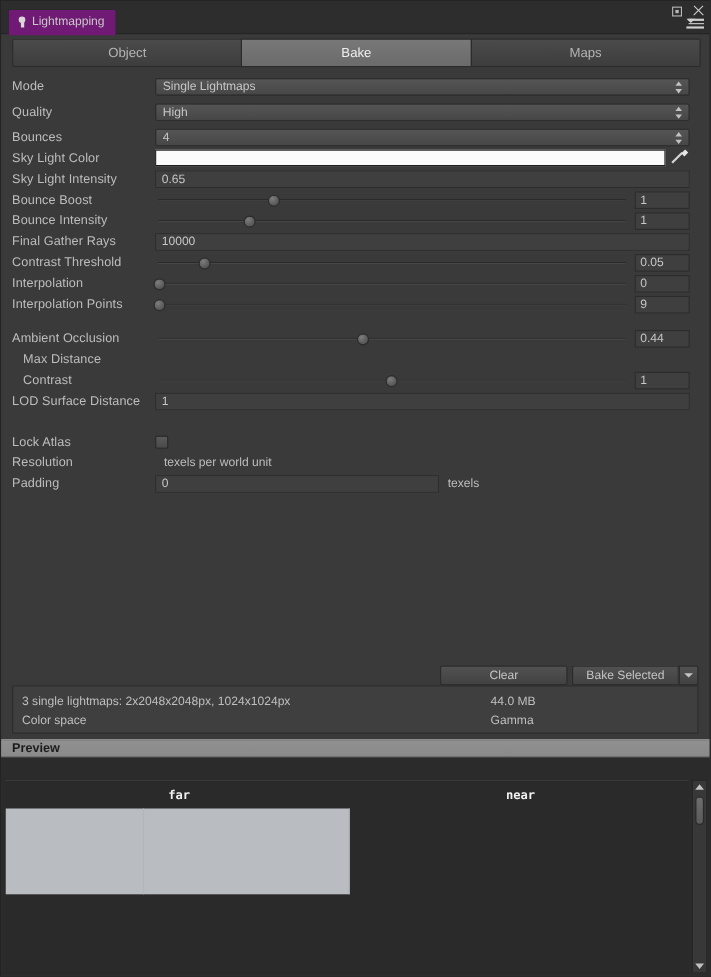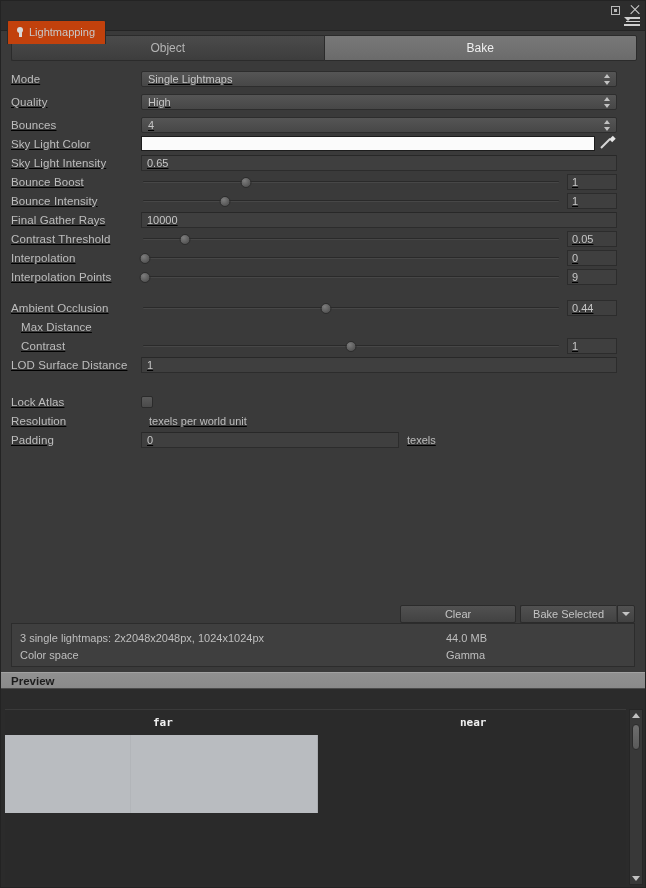--- a/index.html
+++ b/index.html
@@ -22,24 +22,24 @@
   
   .titlebar {
     position: relative;
     height: 30px;
     background: #2d2d2d;
     border-bottom: 1px solid #242424;
     flex: 0 0 30px;
   }
   .win-tab {
     position: absolute;
-    left: 6px; top: 19px;
+    left: 6px; top: 7px;
     height: 24px;
     padding: 0 10px 0 8px;
-    background: #c2410c;
+    background: #701a75;
     border: 1px solid #2a2a2a;
     border-bottom: none;
     border-radius: 2px 2px 0 0;
     display: flex; align-items: center; gap: 5px;
     font-size: 11px; color: #c8c8c8;
     line-height: 1;
   }
   .bulb-icon { width: 8px; height: 11px; position: relative; display:inline-block; }
   .bulb-icon::before {
     content:""; position:absolute; left:1px; top:0;
@@ -96,23 +96,22 @@
   .tab:first-child { border-radius: 2px 0 0 2px; }
   .tab.selected {
     background: linear-gradient(#787878, #6b6b6b);
     color: #efefef;
   }
 
   
   .props {
     flex: 1 1 auto;
     position: relative;
-    padding: 8px 28px 0 10px;
+    padding: 8px 18px 0 10px;
     overflow: hidden;
-    text-decoration: underline;
   }
   .row {
     display: flex; align-items: center;
     height: 19px;
     margin-bottom: 0px;
   }
   .label {
     width: 130px; flex: 0 0 130px;
     font-size: 11.5px; color: #bdbdbd;
     white-space: nowrap;
@@ -364,20 +363,21 @@
       <div class="tri"></div>
       <div class="bar"></div>
       <div class="bar"></div>
       <div class="bar"></div>
     </div>
   </div>
 
   <div class="tabstrip">
     <div class="tab">Object</div>
     <div class="tab selected">Bake</div>
+    <div class="tab">Maps</div>
   </div>
 
   <div class="props">
 
     <div class="row">
       <div class="label">Mode</div>
       <div class="ctl">
         <div class="dropdown">
           <span>Single Lightmaps</span>
           <span class="arrows"></span>

